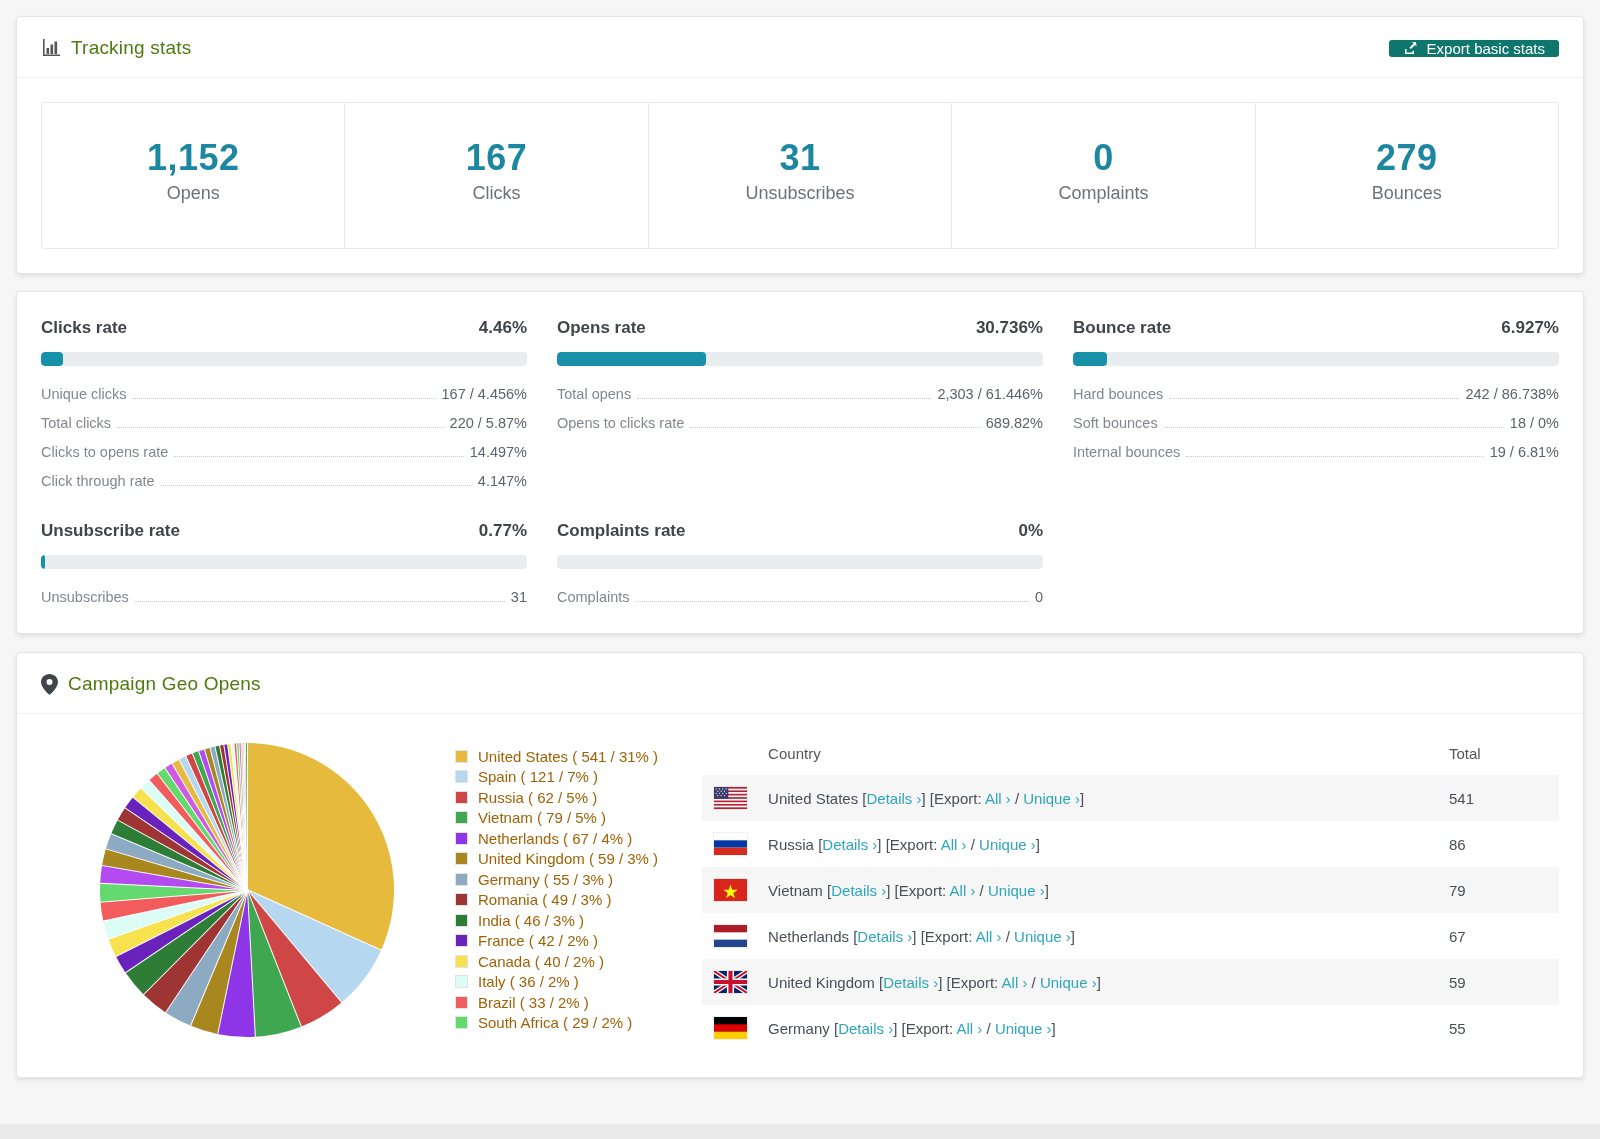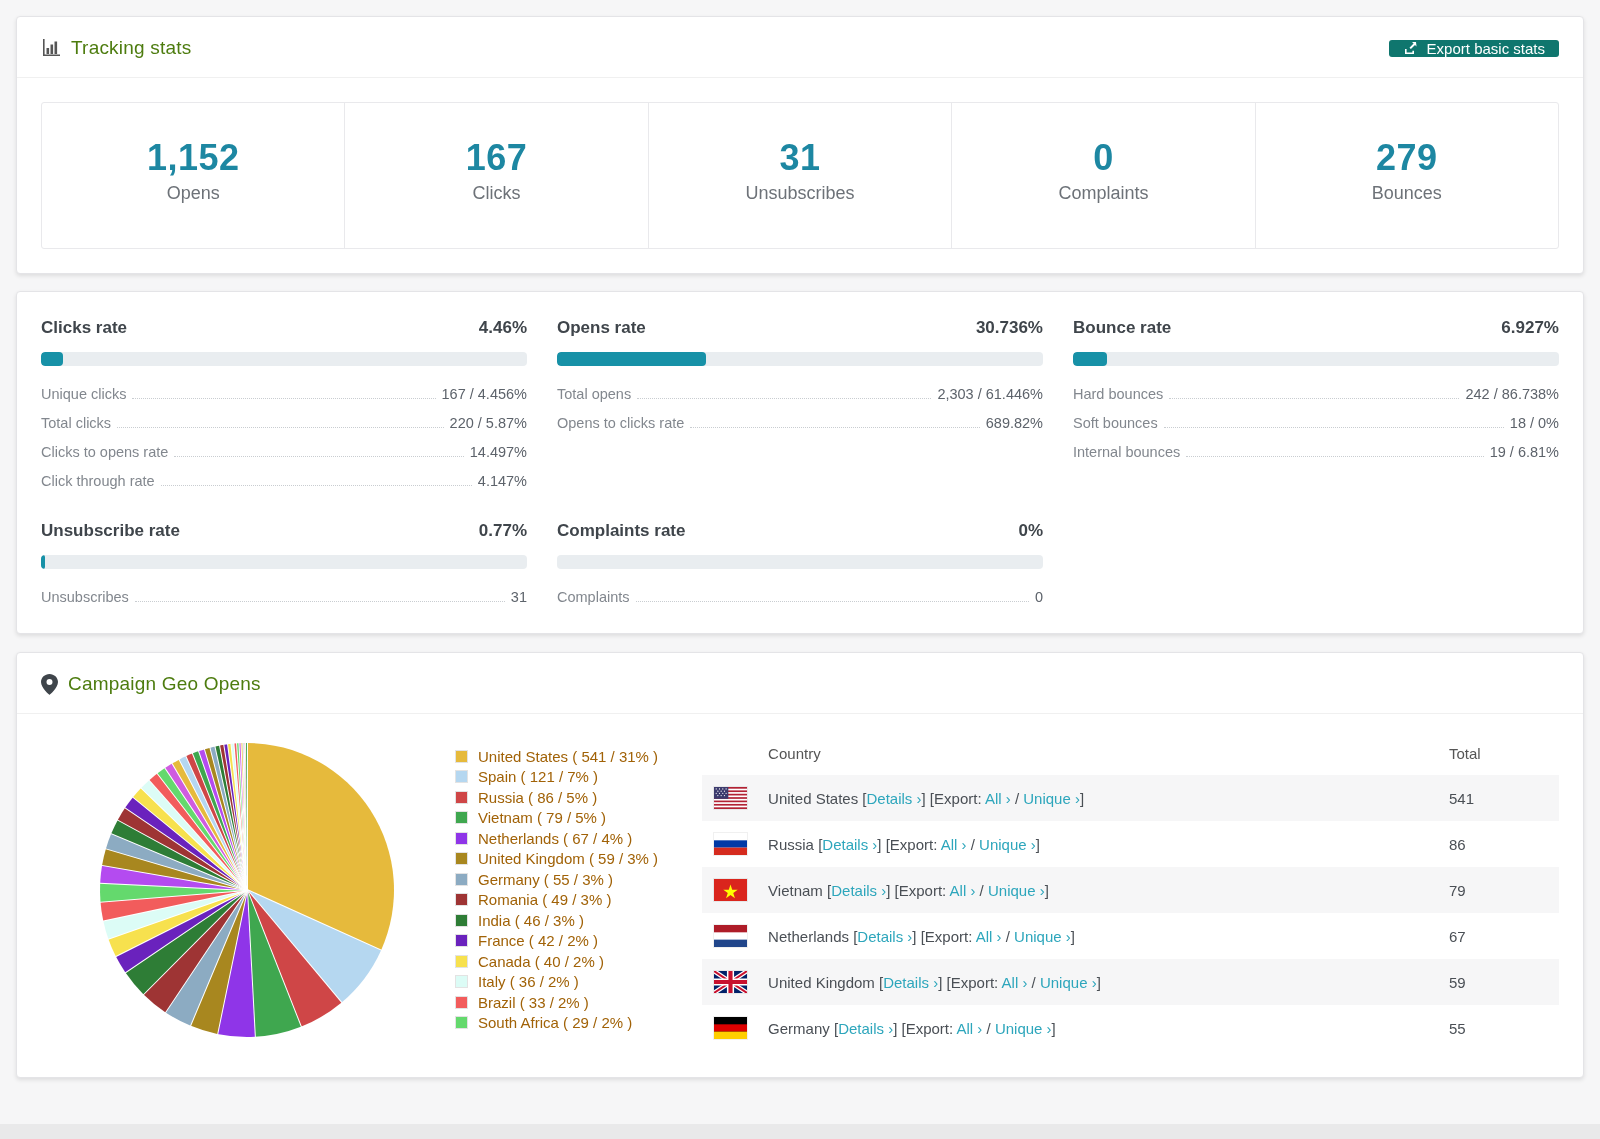--- a/index.html
+++ b/index.html
@@ -303,21 +303,21 @@
           <li class="legend-item">
             <span class="swatch" style="background: rgb(230, 186, 60);"></span>
             <span>United States ( 541 / 31% )</span>
           </li>
           <li class="legend-item">
             <span class="swatch" style="background: rgb(181, 215, 240);"></span>
             <span>Spain ( 121 / 7% )</span>
           </li>
           <li class="legend-item">
             <span class="swatch" style="background: rgb(207, 70, 71);"></span>
-            <span>Russia ( 86 / 5% )</span>
+            <span>Russia ( 62 / 5% )</span>
           </li>
           <li class="legend-item">
             <span class="swatch" style="background: rgb(63, 167, 79);"></span>
             <span>Vietnam ( 79 / 5% )</span>
           </li>
           <li class="legend-item">
             <span class="swatch" style="background: rgb(143, 53, 232);"></span>
             <span>Netherlands ( 67 / 4% )</span>
           </li>
           <li class="legend-item">

